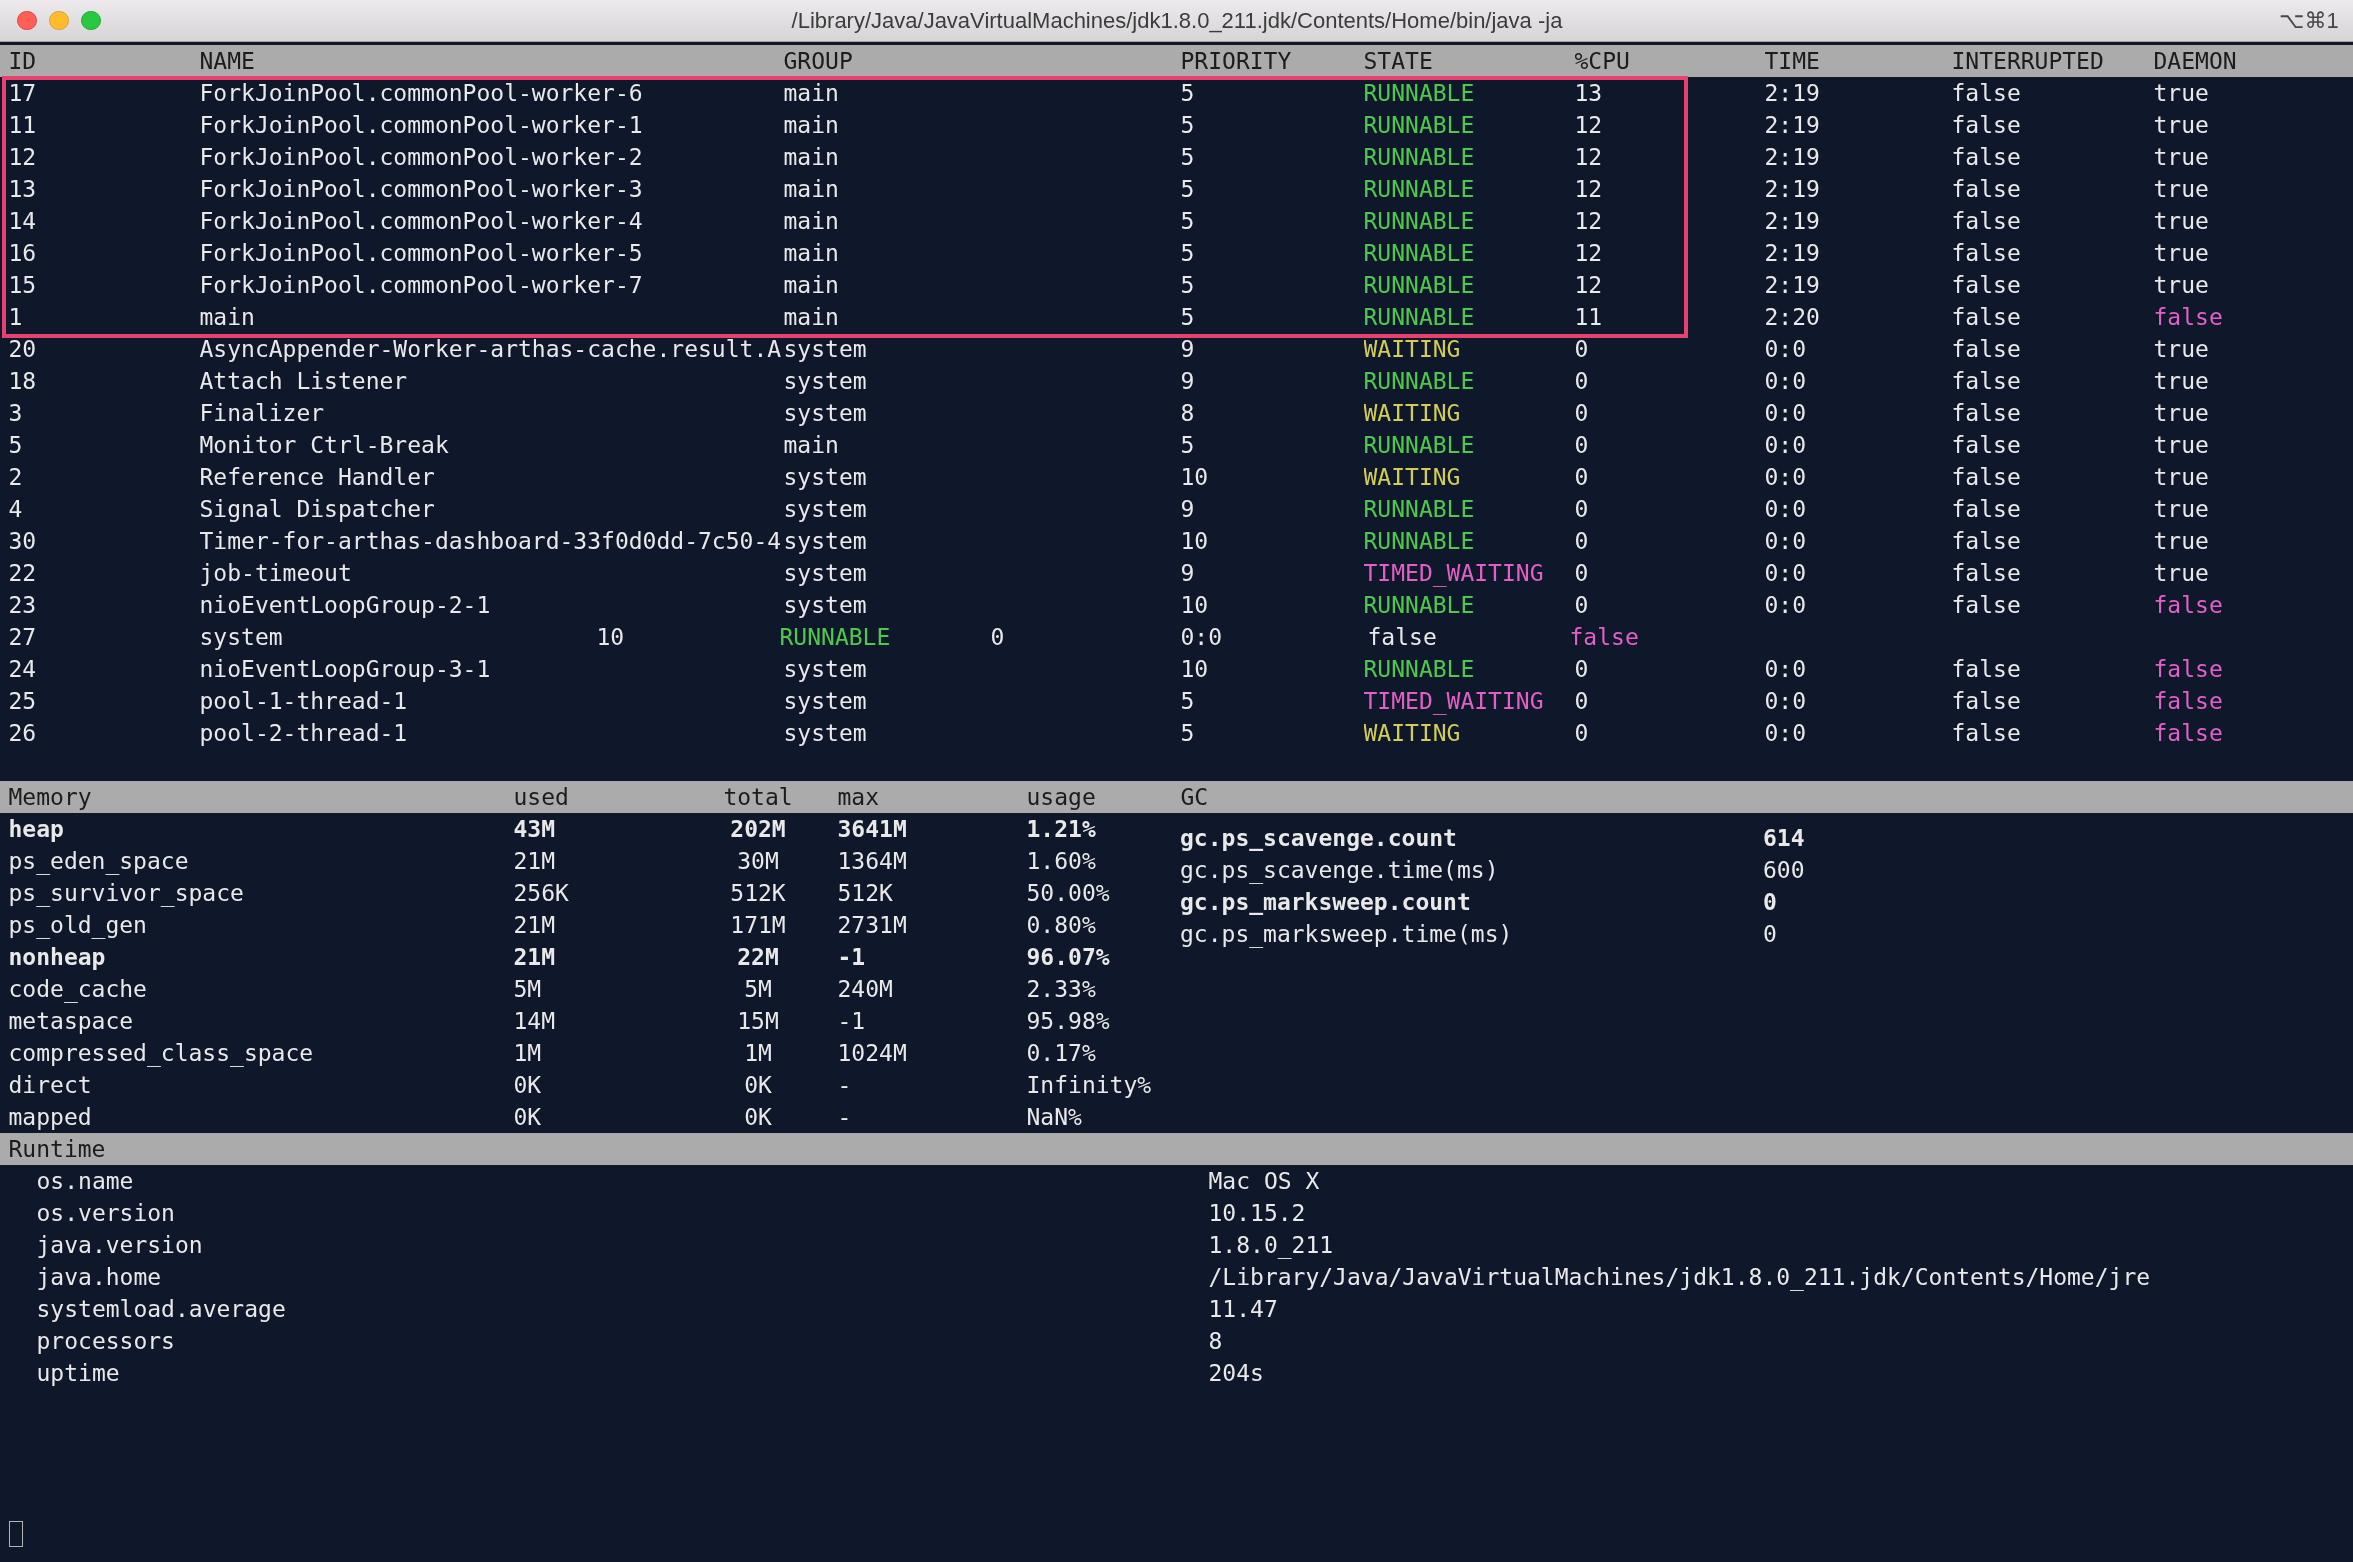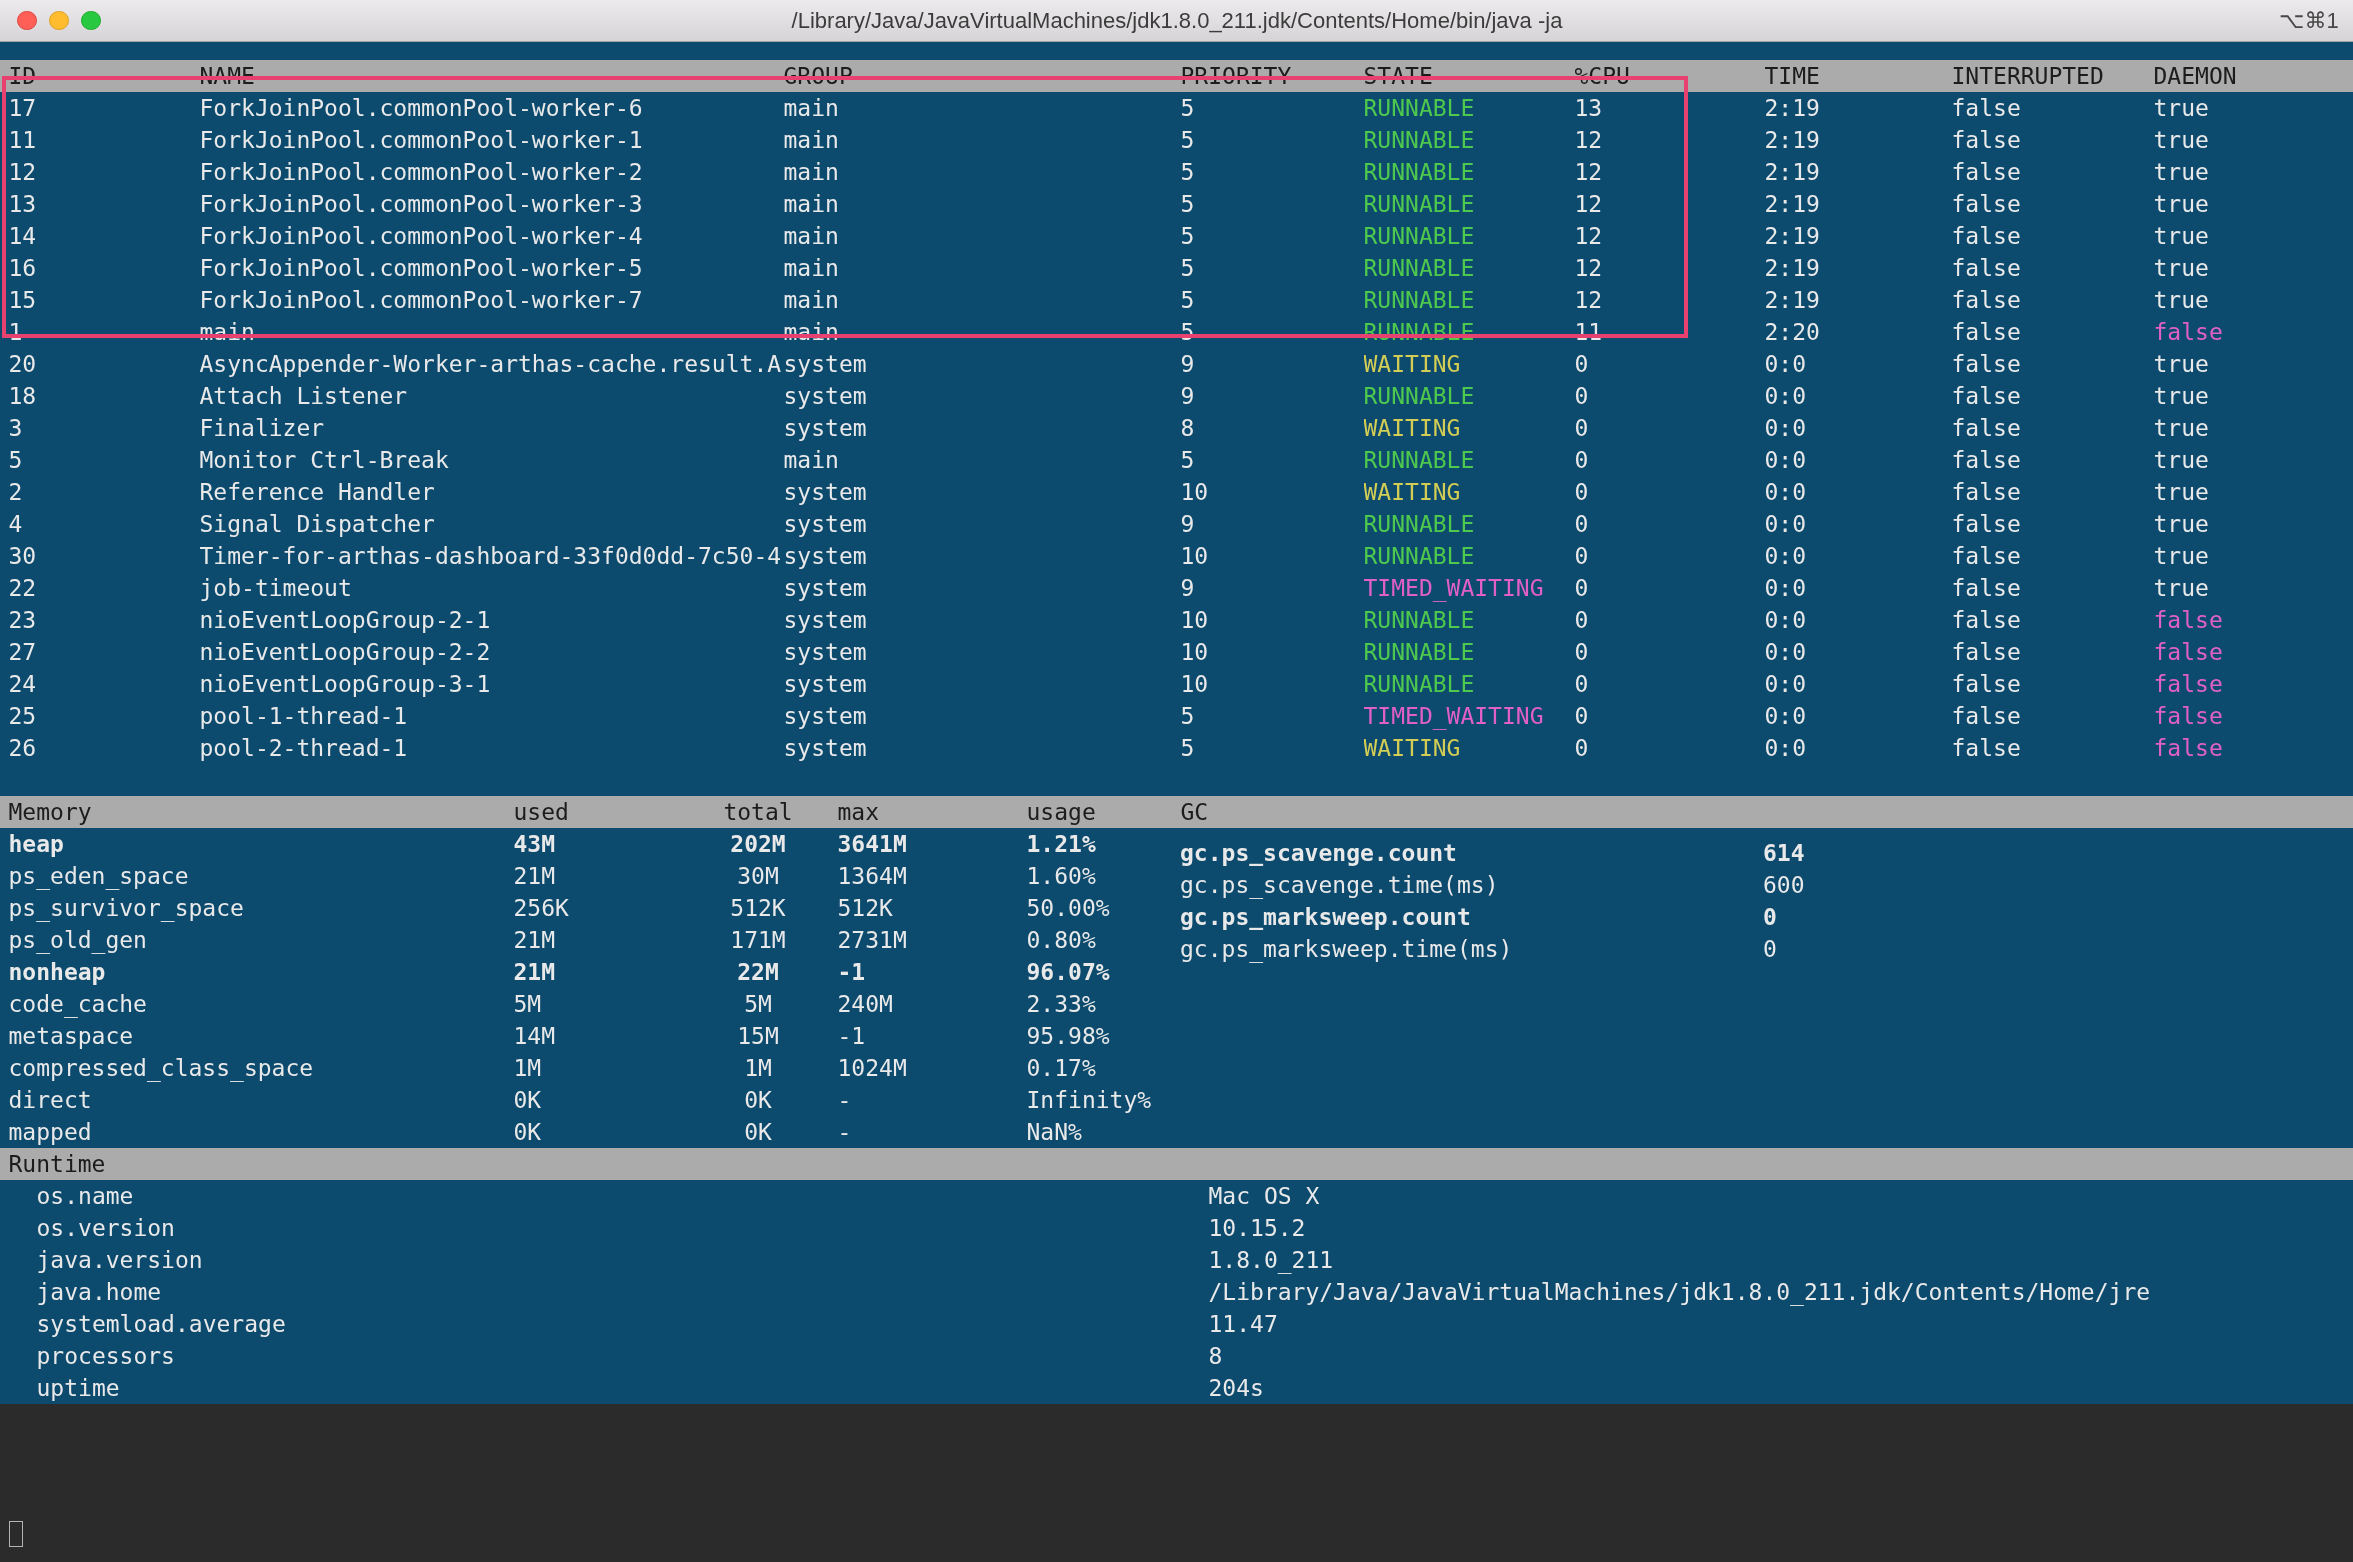--- a/index.html
+++ b/index.html
@@ -10,22 +10,22 @@
     position:relative;display:flex;align-items:center;font-family:"Liberation Sans",sans-serif;}
   .traffic{position:absolute;left:17px;top:0;height:41px;display:flex;align-items:center;gap:12.7px;}
   .light{width:19.5px;height:19.5px;border-radius:50%;display:inline-block;box-sizing:border-box;}
   .light.red{background:#ff5f57;border:0.8px solid #e0443e;}
   .light.yellow{background:#febc2e;border:0.8px solid #dea123;}
   .light.green{background:#28c840;border:0.8px solid #1dad2b;}
   .title{flex:1;text-align:center;color:#3c3c3c;font-size:22px;}
   .shortcut{position:absolute;right:15.3px;top:0;height:41px;display:flex;align-items:center;color:#484848;font-size:22px;}
 
   
-  .terminal{position:relative;height:1362px;background:#0c4a6e;color:#e9e9e9;
-    font-size:23px;line-height:32px;padding-top:18px;box-sizing:border-box;}
+  .terminal{position:relative;height:1521px;background:#0f172a;color:#e9e9e9;
+    font-size:23px;line-height:32px;padding-top:3px;box-sizing:border-box;}
   .row{display:flex;height:32px;white-space:pre;overflow:hidden;padding-left:8.5px;}
   .row.header{background:#ababab;color:#1c1c1c;}
   .cell{flex:0 0 auto;overflow:hidden;white-space:pre;}
 
   
   .c-id{width:191px;} .c-name{width:584px;} .c-group{width:397px;} .c-priority{width:183px;}
   .c-state{width:211px;} .c-cpu{width:190px;} .c-time{width:187px;} .c-int{width:202px;} .c-daemon{flex:1 1 auto;}
 
   
   .c-state.RUNNABLE{color:var(--runnable,#4ec94e);}
@@ -281,21 +281,20 @@
     <span class="cell c-priority">10</span>
     <span class="cell c-state RUNNABLE">RUNNABLE</span>
     <span class="cell c-cpu">0</span>
     <span class="cell c-time">0:0</span>
     <span class="cell c-int">false</span>
     <span class="cell c-daemon false">false</span>
   </div>
 
   <div class="row">
     <span class="cell c-id">27</span>
-    <span class="cell c-name">nioEventLoopGroup-2-2</span>
     <span class="cell c-group">system</span>
     <span class="cell c-priority">10</span>
     <span class="cell c-state RUNNABLE">RUNNABLE</span>
     <span class="cell c-cpu">0</span>
     <span class="cell c-time">0:0</span>
     <span class="cell c-int">false</span>
     <span class="cell c-daemon false">false</span>
   </div>
 
   <div class="row">

